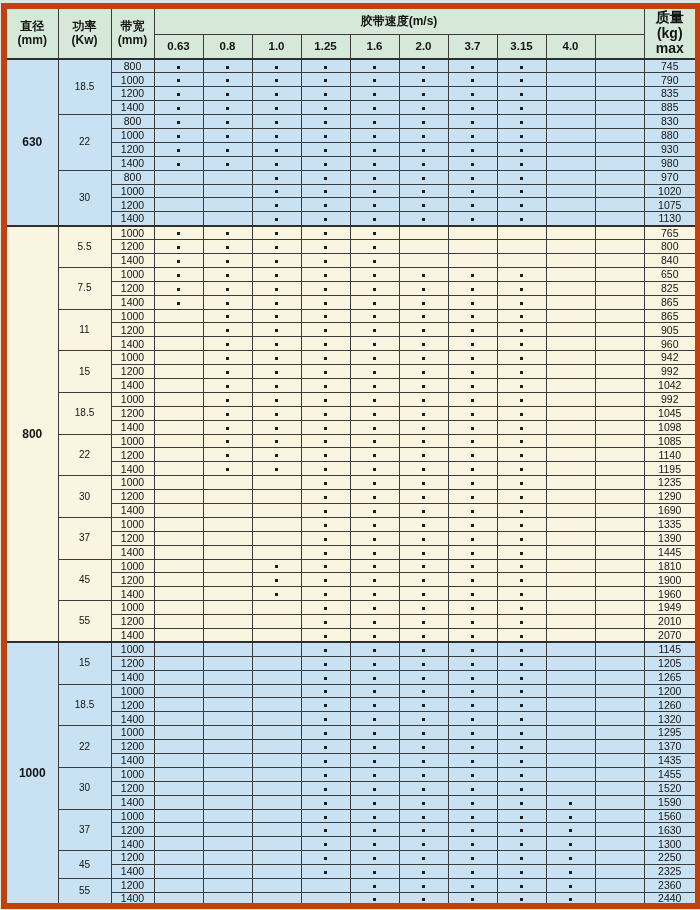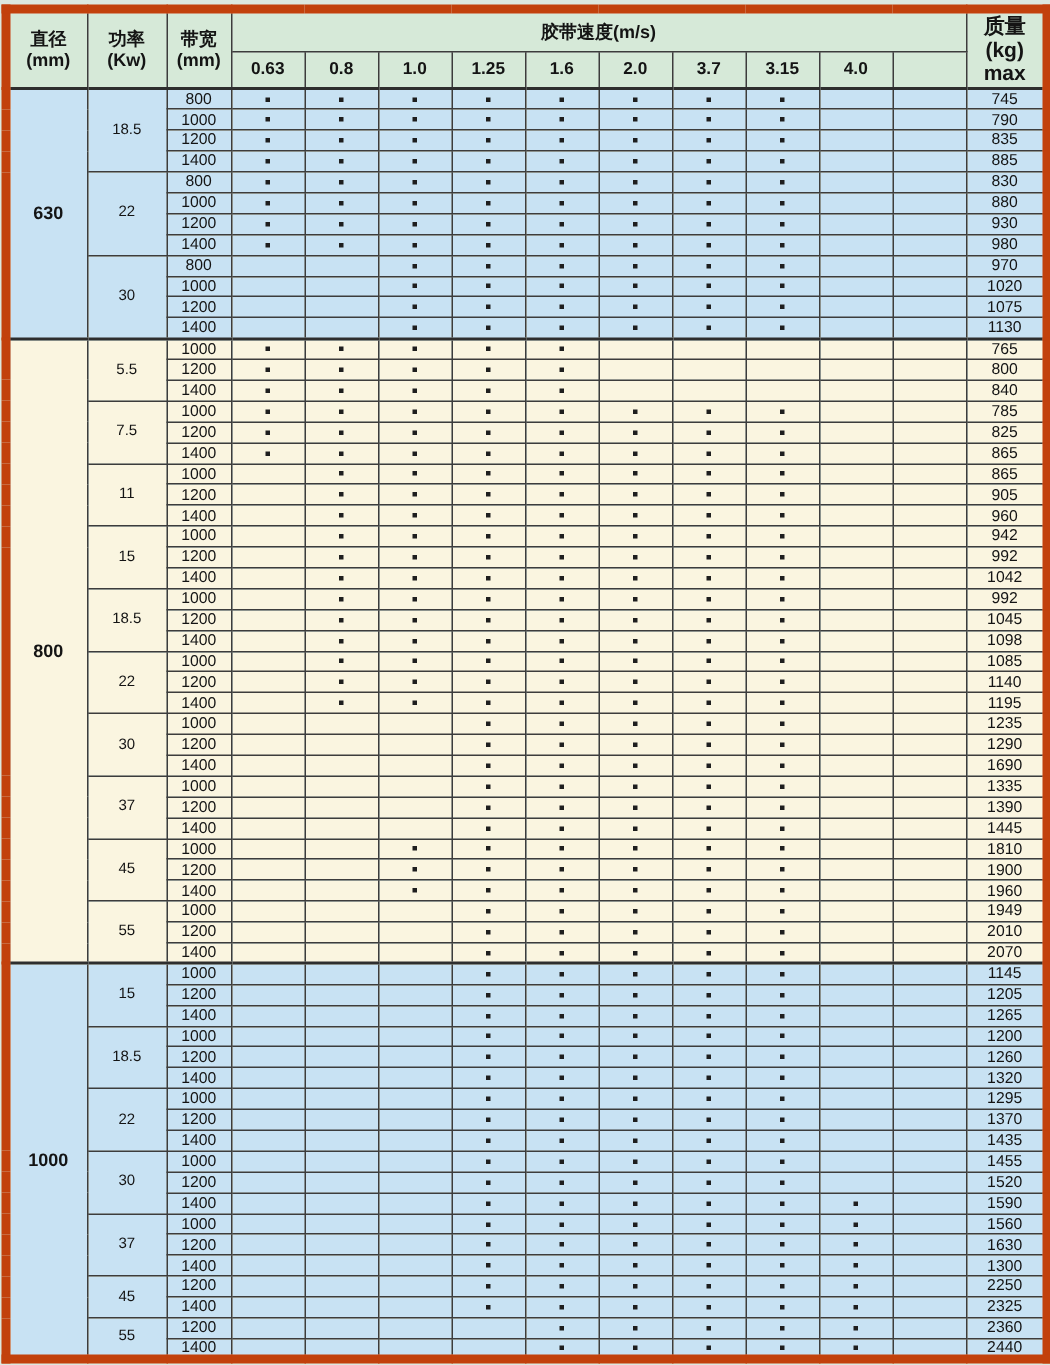--- a/index.html
+++ b/index.html
@@ -317,21 +317,21 @@
         <td><span class="dot"></span></td>
         <td><span class="dot"></span></td>
         <td><span class="dot"></span></td>
         <td><span class="dot"></span></td>
         <td><span class="dot"></span></td>
         <td><span class="dot"></span></td>
         <td><span class="dot"></span></td>
         <td><span class="dot"></span></td>
         <td></td>
         <td></td>
-        <td class="mass">785</td>
+        <td class="mass">650</td>
       </tr>
       <tr class="cream">
         <td class="band">1200</td>
         <td><span class="dot"></span></td>
         <td><span class="dot"></span></td>
         <td><span class="dot"></span></td>
         <td><span class="dot"></span></td>
         <td><span class="dot"></span></td>
         <td><span class="dot"></span></td>
         <td><span class="dot"></span></td>

